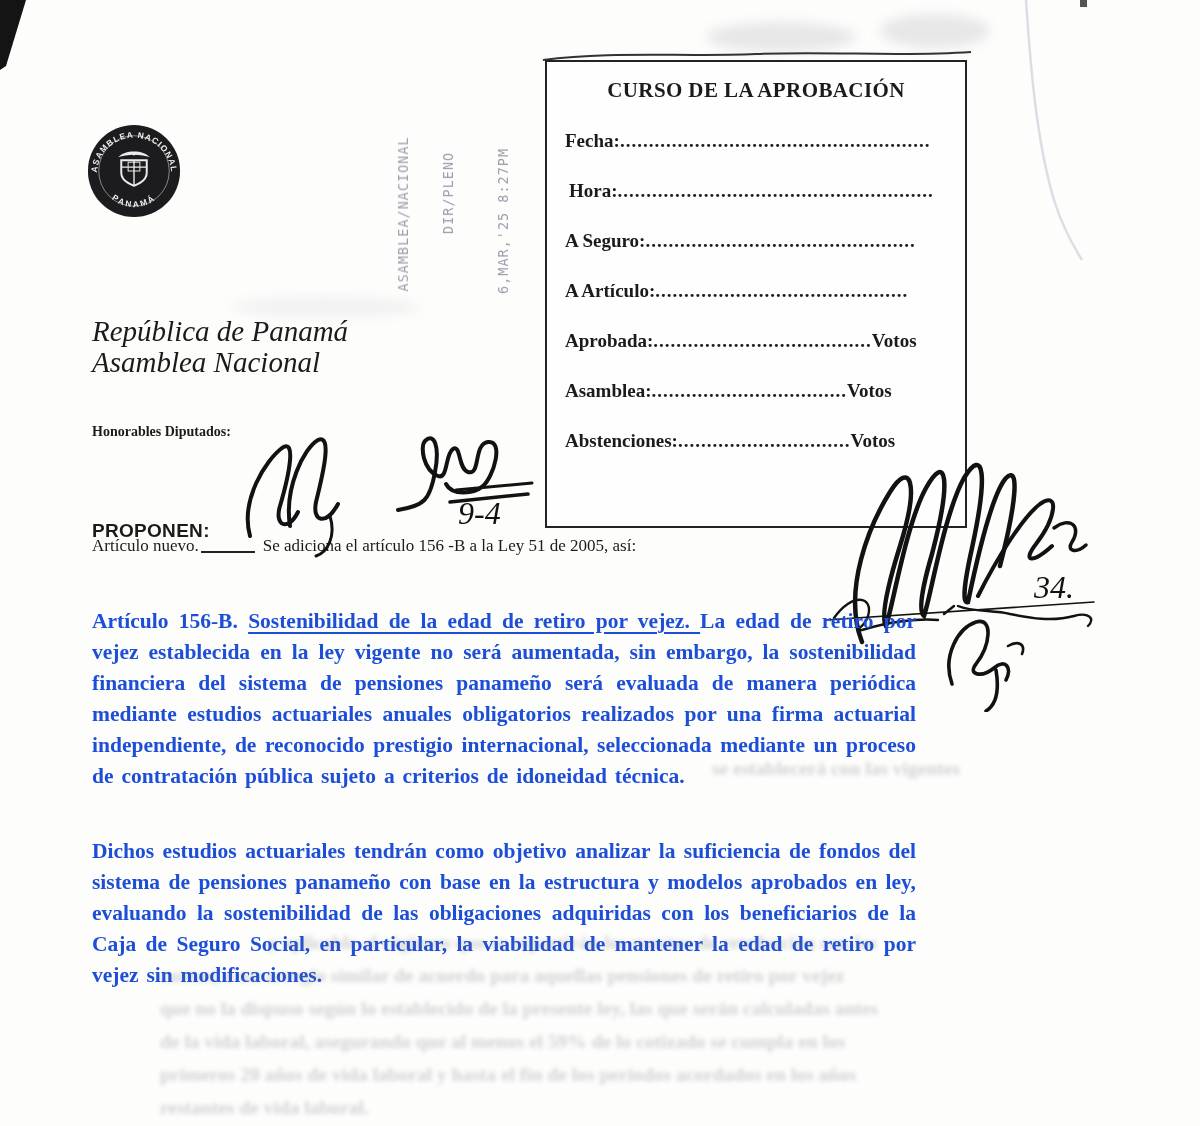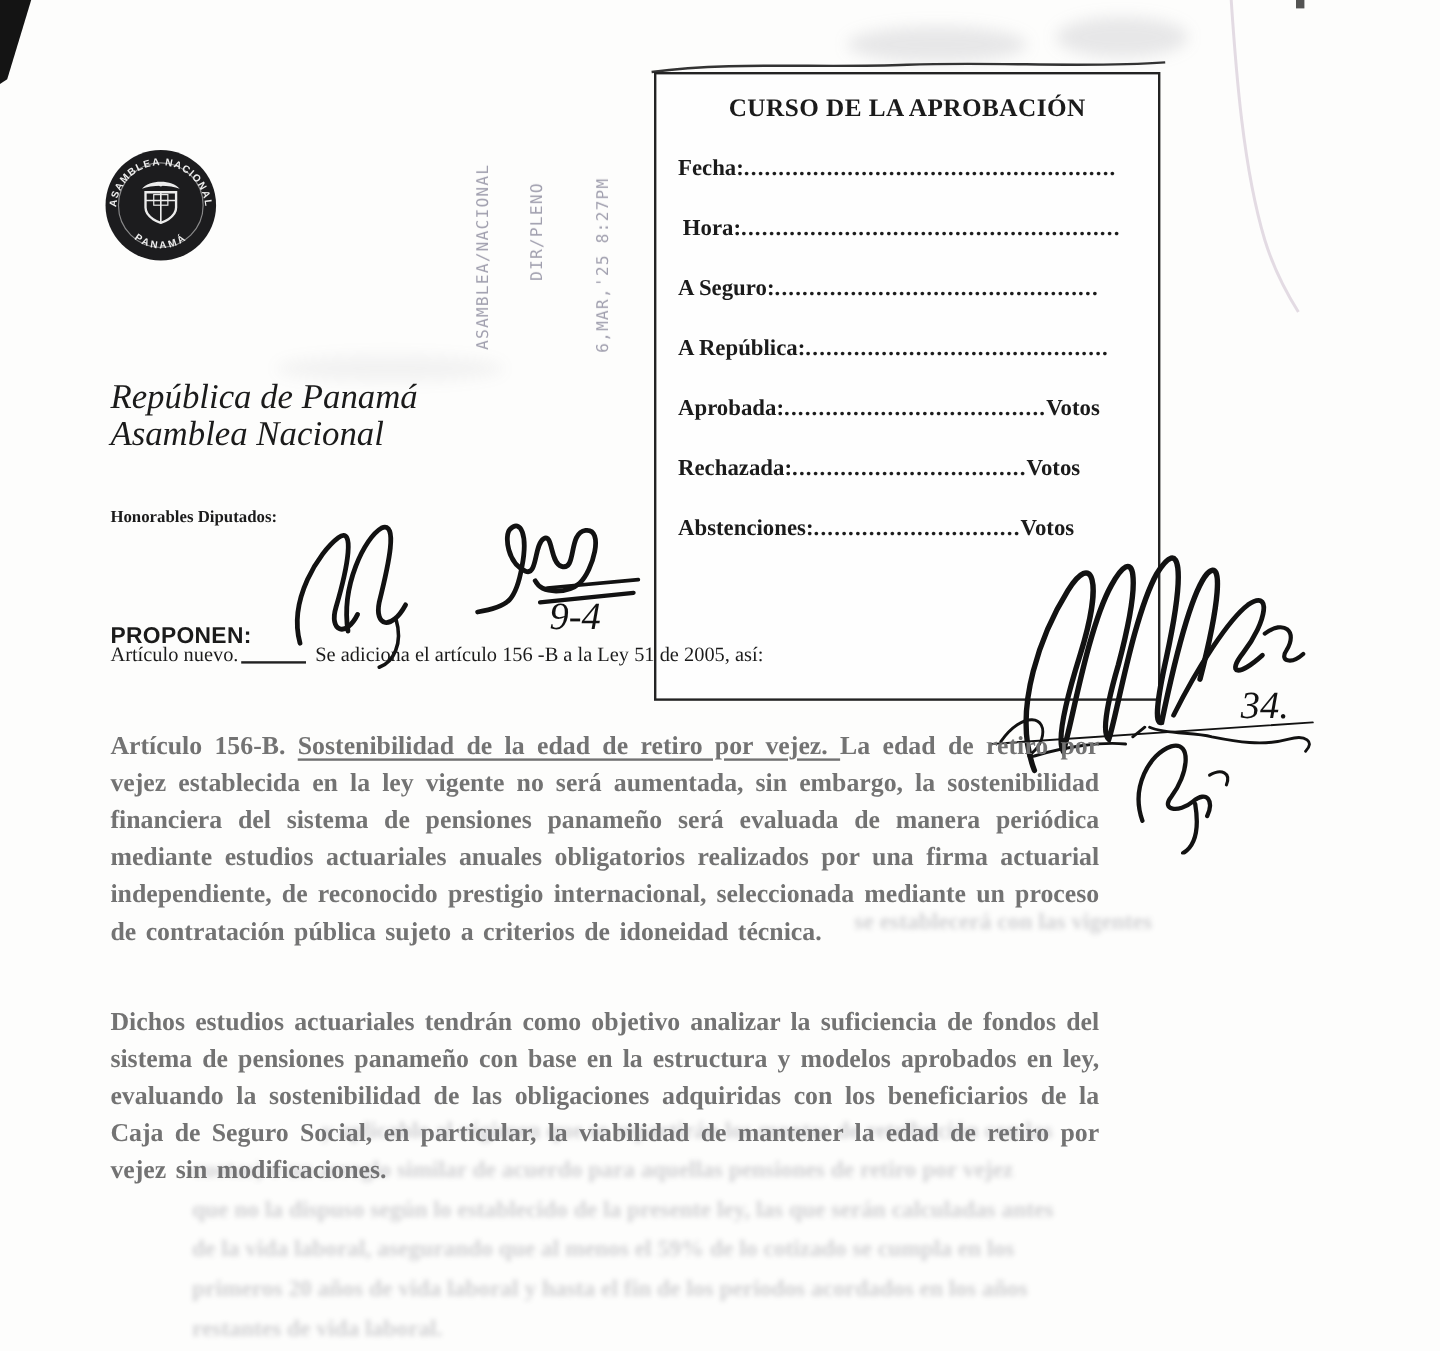--- a/index.html
+++ b/index.html
@@ -35,21 +35,21 @@
     white-space:nowrap;
     transform:translate(-50%,-50%) rotate(-90deg);
     filter:blur(.4px);
   }
   .stamp1{ left:403px; top:214px; }
   .stamp2{ left:448px; top:193px; }
   .stamp3{ left:503px; top:221px; }
 
   
   .approval-box{
-    left:545px; top:60px; width:422px; height:524px;
+    left:545px; top:60px; width:422px; height:468px;
     border:2.5px solid #232323;
     background:rgba(255,255,255,.6);
   }
   .wavy-top{ left:541px; top:48px; }
   .approval-title{
     text-align:center;
     margin-top:16px;
     font-weight:bold;
     font-size:21px;
     letter-spacing:.4px;
@@ -99,21 +99,21 @@
   }
 
   
   .para{
     left:92px; width:824px;
     font-size:21.5px;
     font-weight:bold;
     line-height:31px;
     text-align:justify;
     word-spacing:2.5px;
-    color:#737373;
+    color:#1d4ed8;
   }
   .para1{ top:606px; }
   .para2{ top:836px; }
   .u{
     text-decoration:underline;
     text-decoration-thickness:2px;
     text-underline-offset:4px;
   }
 
   
@@ -190,31 +190,31 @@
         <span>Hora:</span>
         <span class="dots">.......................................................</span>
         <span></span>
       </div>
     <div class="field-row">
         <span>A Seguro:</span>
         <span class="dots">...............................................</span>
         <span></span>
       </div>
     <div class="field-row">
-        <span>A República:</span>
+        <span>A Artículo:</span>
         <span class="dots">............................................</span>
         <span></span>
       </div>
     <div class="field-row">
         <span>Aprobada:</span>
         <span class="dots">......................................</span>
         <span>Votos</span>
       </div>
     <div class="field-row">
-        <span>Rechazada:</span>
+        <span>Asamblea:</span>
         <span class="dots">..................................</span>
         <span>Votos</span>
       </div>
     <div class="field-row">
         <span>Abstenciones:</span>
         <span class="dots">..............................</span>
         <span>Votos</span>
       </div>
   </div>
 </div>

